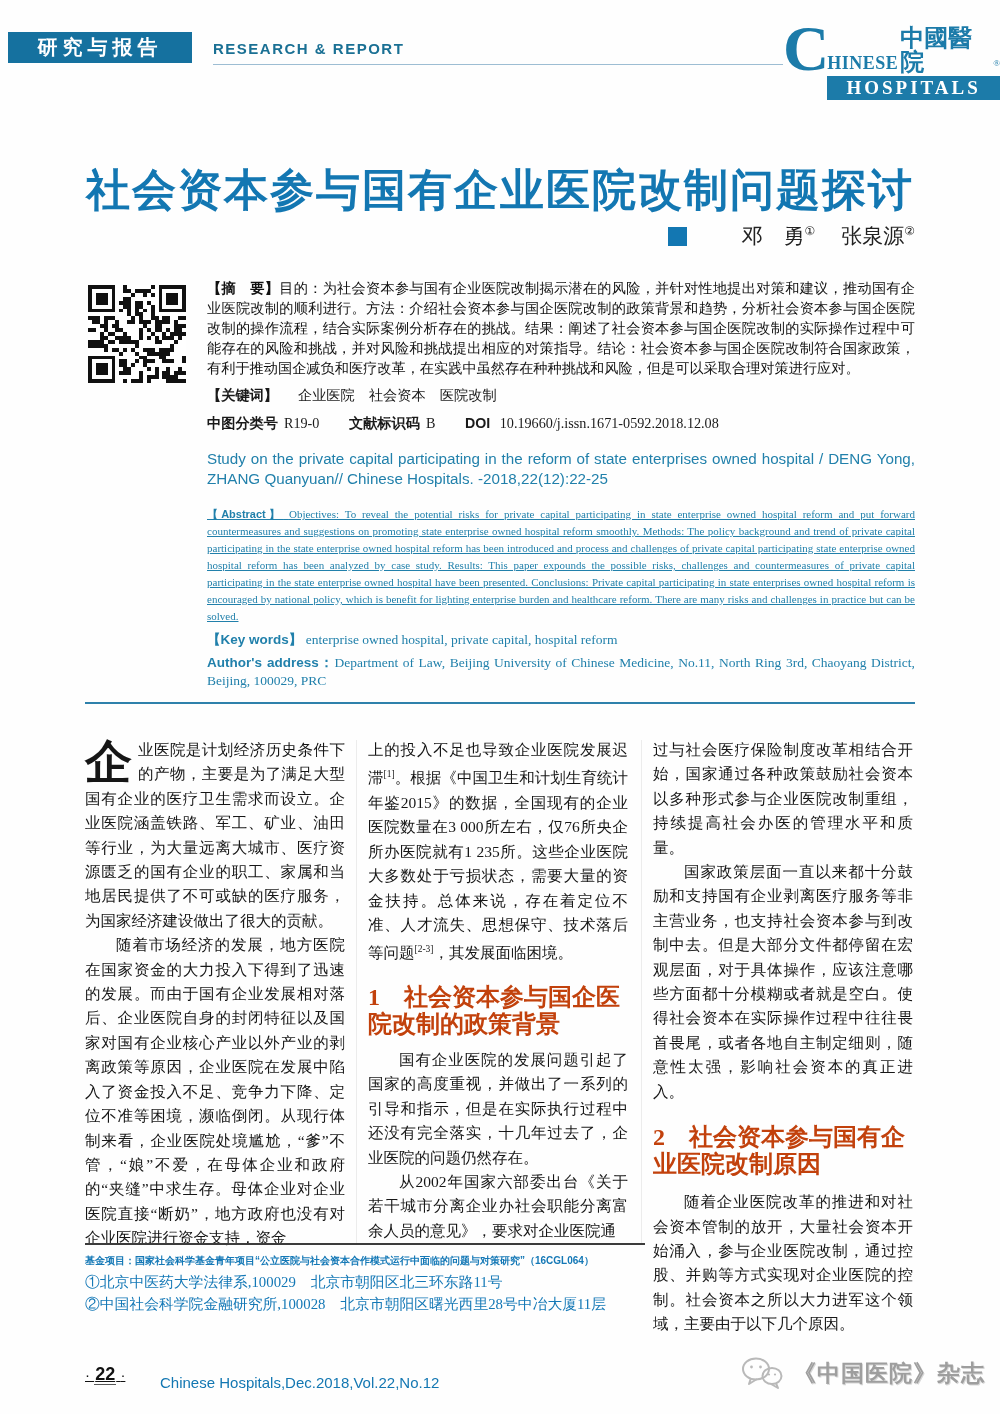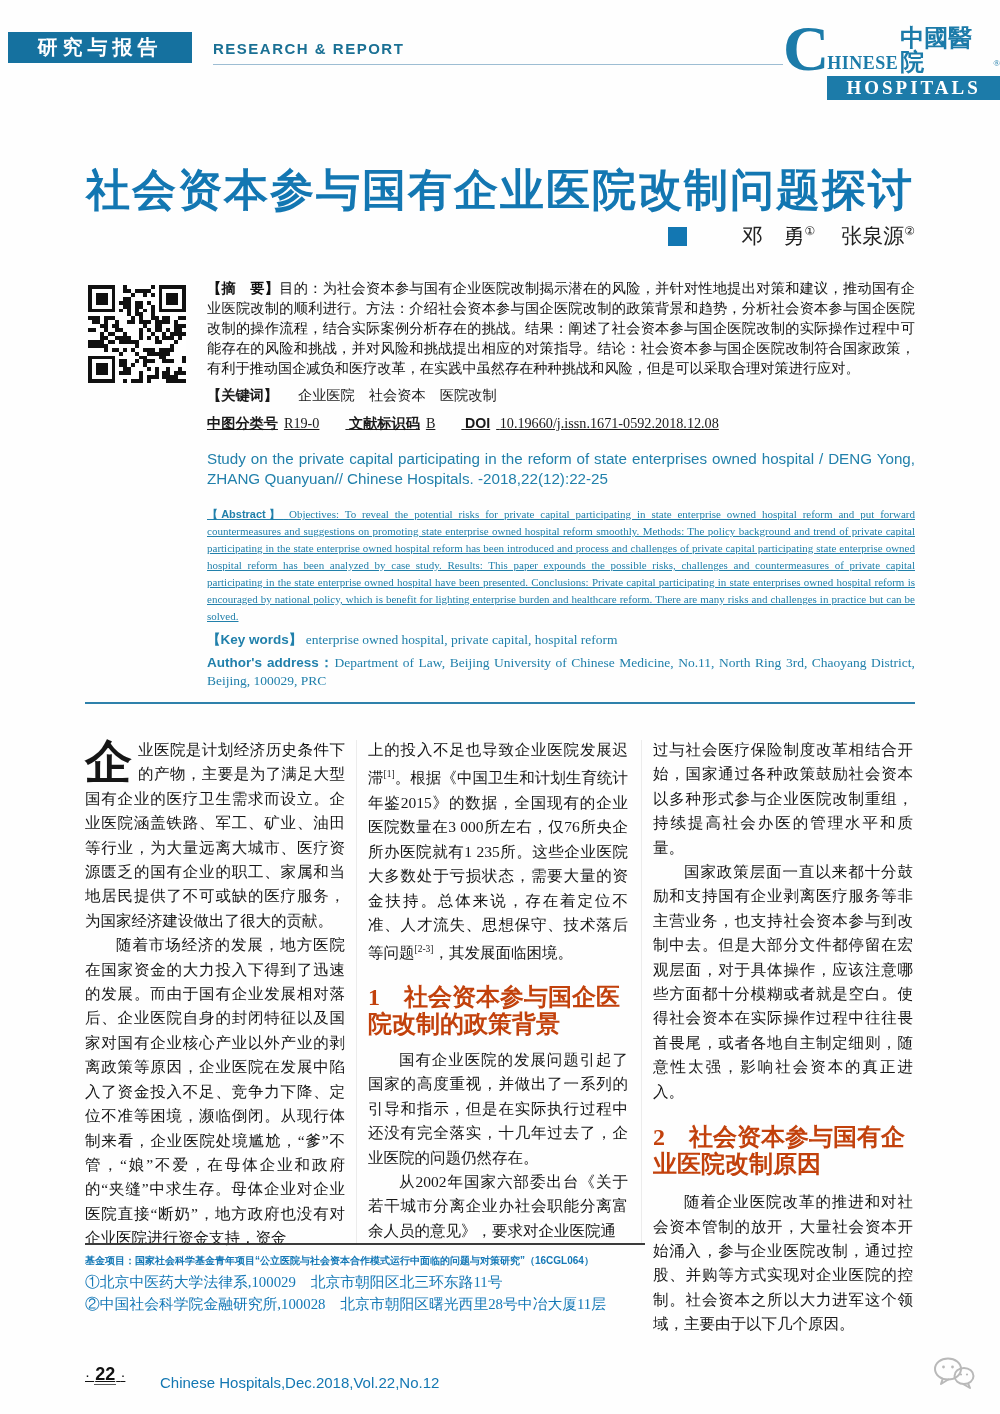--- a/index.html
+++ b/index.html
@@ -441,21 +441,21 @@
         <rect x="15" y="24" width="1" height="1" fill="#111"></rect>
         <rect x="20" y="24" width="1" height="1" fill="#111"></rect>
         <rect x="21" y="24" width="1" height="1" fill="#111"></rect>
         <rect x="22" y="24" width="1" height="1" fill="#111"></rect>
         <rect x="23" y="24" width="1" height="1" fill="#111"></rect>
         <rect x="24" y="24" width="1" height="1" fill="#111"></rect>
       </svg>
     <div class="meta-text">
       <p class="abstract-cn" style="margin:0;"><span class="lbl">【摘　要】</span><span>目的：为社会资本参与国有企业医院改制揭示潜在的风险，并针对性地提出对策和建议，推动国有企业医院改制的顺利进行。方法：介绍社会资本参与国企医院改制的政策背景和趋势，分析社会资本参与国企医院改制的操作流程，结合实际案例分析存在的挑战。结果：阐述了社会资本参与国企医院改制的实际操作过程中可能存在的风险和挑战，并对风险和挑战提出相应的对策指导。结论：社会资本参与国企医院改制符合国家政策，有利于推动国企减负和医疗改革，在实践中虽然存在种种挑战和风险，但是可以采取合理对策进行应对。</span></p>
       <p class="kw-row" style="margin-bottom:0;"><span class="lbl">【关键词】</span><span class="val">企业医院　社会资本　医院改制</span></p>
-      <p class="class-row" style="margin-bottom:16px;text-decoration:underline;">
+      <p class="class-row" style="margin-bottom:16px;">
         <span class="lbl">中图分类号</span><span>R19-0</span><span class="gap"></span>
         <span class="lbl">文献标识码</span><span>B</span><span class="gap"></span>
         <span class="lbl">DOI</span> <span>10.19660/j.issn.1671-0592.2018.12.08</span>
       </p>
       <p class="en-title" style="margin-bottom:0;">Study on the private capital participating in the reform of state enterprises owned hospital / DENG Yong, ZHANG Quanyuan// Chinese Hospitals. -2018,22(12):22-25</p>
       <p class="en en-abstract" style="margin-bottom:0;"><span class="lbl">【Abstract】</span> <span>Objectives: To reveal the potential risks for private capital participating in state enterprise owned hospital reform and put forward countermeasures and suggestions on promoting state enterprise owned hospital reform smoothly. Methods: The policy background and trend of private capital participating in the state enterprise owned hospital reform has been introduced and process and challenges of private capital participating state enterprise owned hospital reform has been analyzed by case study. Results: This paper expounds the possible risks, challenges and countermeasures of private capital participating in the state enterprise owned hospital have been presented. Conclusions: Private capital participating in state enterprises owned hospital reform is encouraged by national policy, which is benefit for lighting enterprise burden and healthcare reform. There are many risks and challenges in practice but can be solved.</span></p>
       <p class="en en-kw" style="margin-bottom:0;"><span class="lbl">【Key words】</span> <span>enterprise owned hospital, private capital, hospital reform</span></p>
       <p class="en addr" style="margin-bottom:8px;"><span class="lbl">Author's address：</span><span>Department of Law, Beijing University of Chinese Medicine, No.11, North Ring 3rd, Chaoyang District, Beijing, 100029, PRC</span></p>
     </div>
   </div>
@@ -498,16 +498,17 @@
       <svg class="wechat-icon" width="42" height="34" viewBox="0 0 42 34">
         <ellipse cx="15" cy="13" rx="13" ry="10.5" fill="none" stroke="#a8a8a8" stroke-width="2"></ellipse>
         <path d="M10 22 L8 28 L16 23" fill="none" stroke="#a8a8a8" stroke-width="2" stroke-linejoin="round"></path>
         <circle cx="10.5" cy="11" r="1.4" fill="#a8a8a8"></circle>
         <circle cx="19.5" cy="11" r="1.4" fill="#a8a8a8"></circle>
         <ellipse cx="31" cy="20" rx="9.5" ry="8" fill="none" stroke="#a8a8a8" stroke-width="2"></ellipse>
         <path d="M35 27 L37 32 L30 28" fill="none" stroke="#a8a8a8" stroke-width="2" stroke-linejoin="round"></path>
         <circle cx="28" cy="18.5" r="1.1" fill="#a8a8a8"></circle>
         <circle cx="34" cy="18.5" r="1.1" fill="#a8a8a8"></circle>
       </svg>
+      <span class="watermark-text">《中国医院》杂志</span>
     </div>
   </div>
 
 </div>
 
 </body></html>

